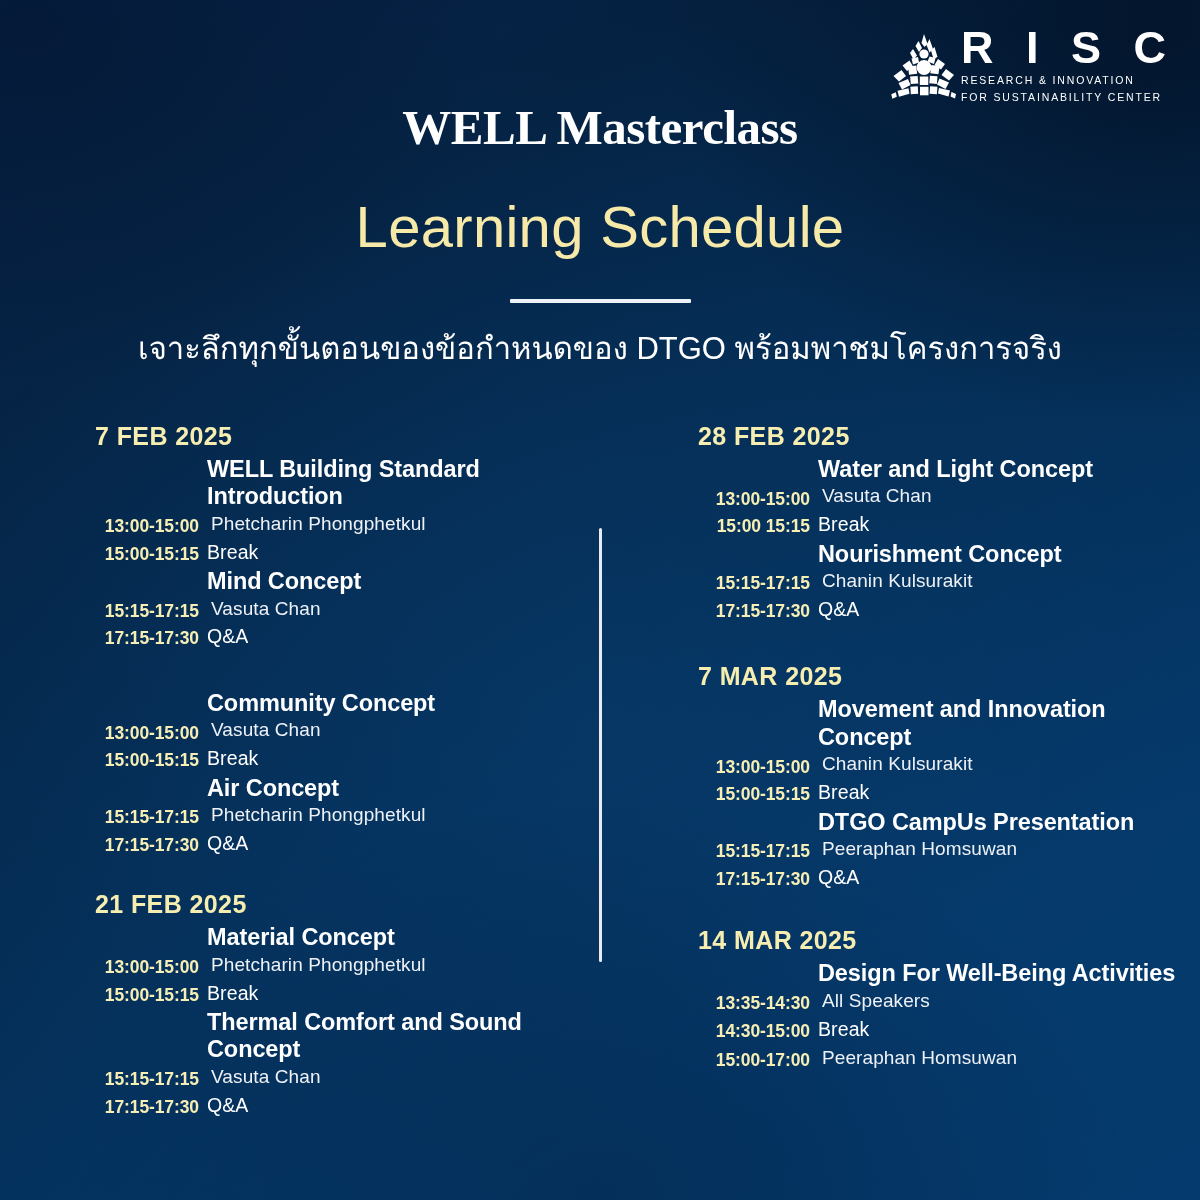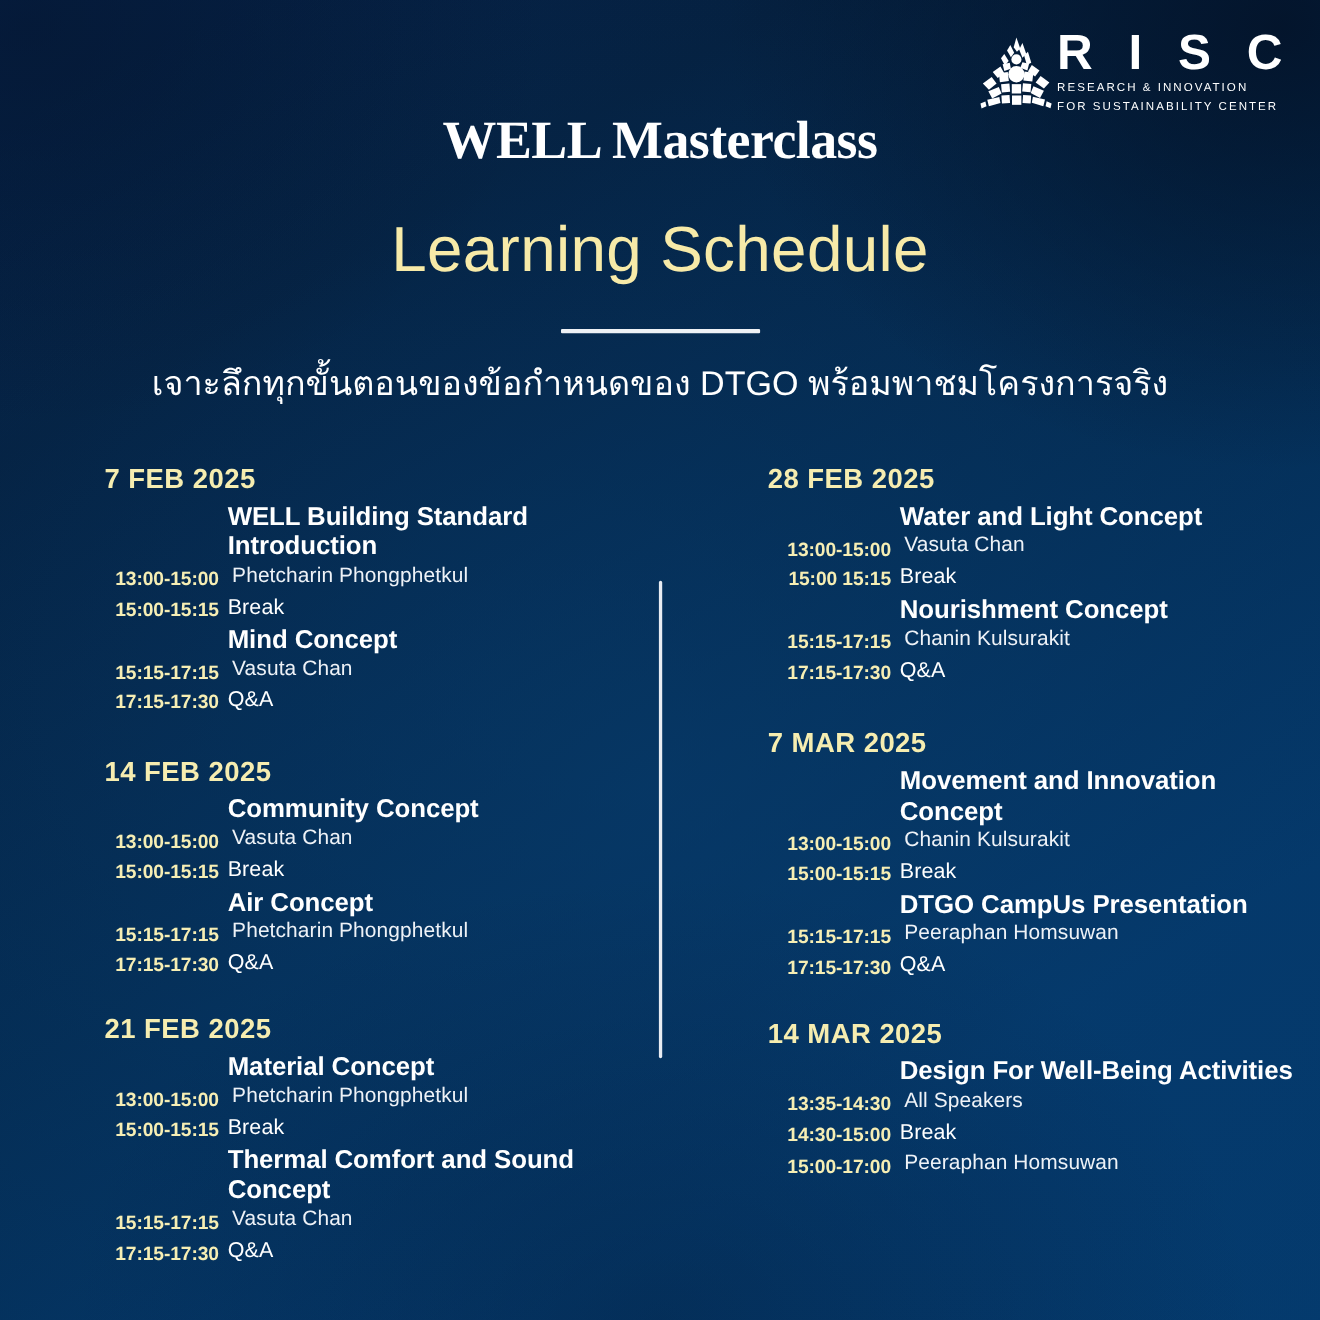--- a/index.html
+++ b/index.html
@@ -192,21 +192,20 @@
             </div>
           </div>
           <div class="row" style="margin-top: 5px;">
             <div class="time">17:15-17:30</div>
             <div class="row-body">
               <div class="session-title plain">Q&amp;A</div>
             </div>
           </div>
         </div>
         <div class="day" style="margin-top: 42px;">
-          <div class="day-date">14 FEB 2025</div>
           <div class="row" style="margin-top: 2px;">
             <div class="time">13:00-15:00</div>
             <div class="row-body">
               <div class="session-title">Community Concept</div>
               <div class="speaker sp-indent" style="margin-top: 2px;">Vasuta Chan</div>
             </div>
           </div>
           <div class="row" style="margin-top: 5px;">
             <div class="time">15:00-15:15</div>
             <div class="row-body">

